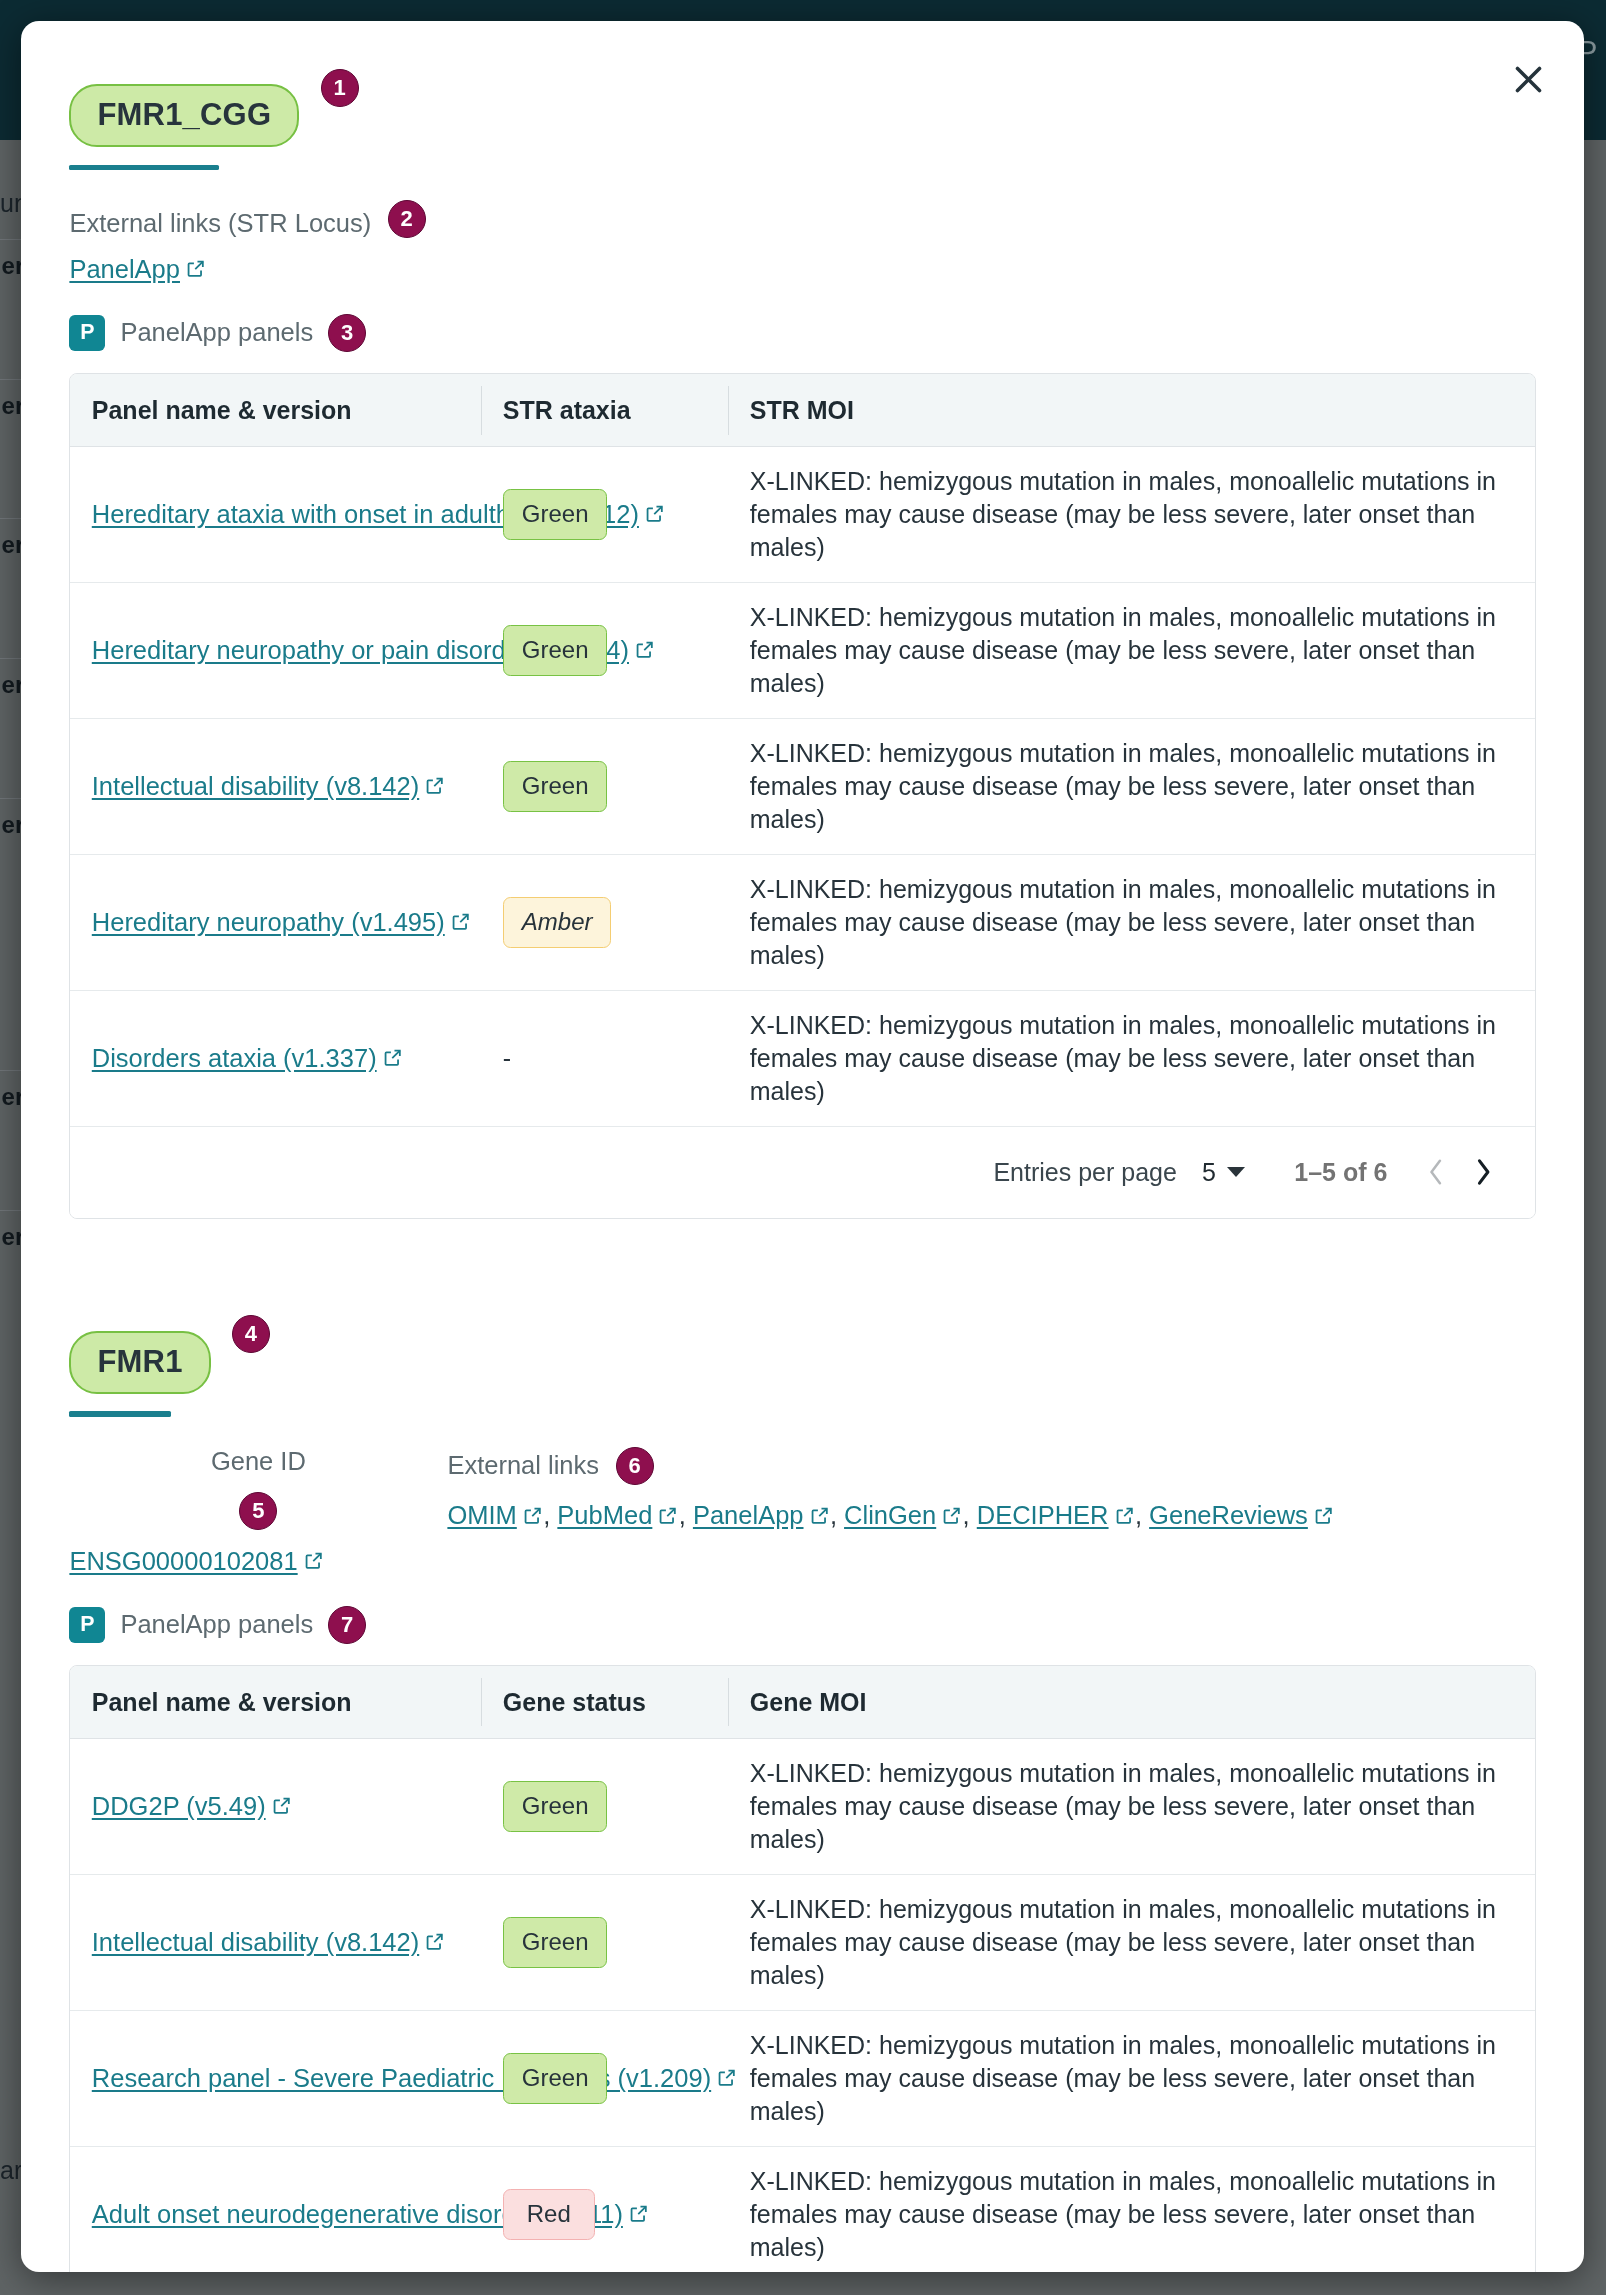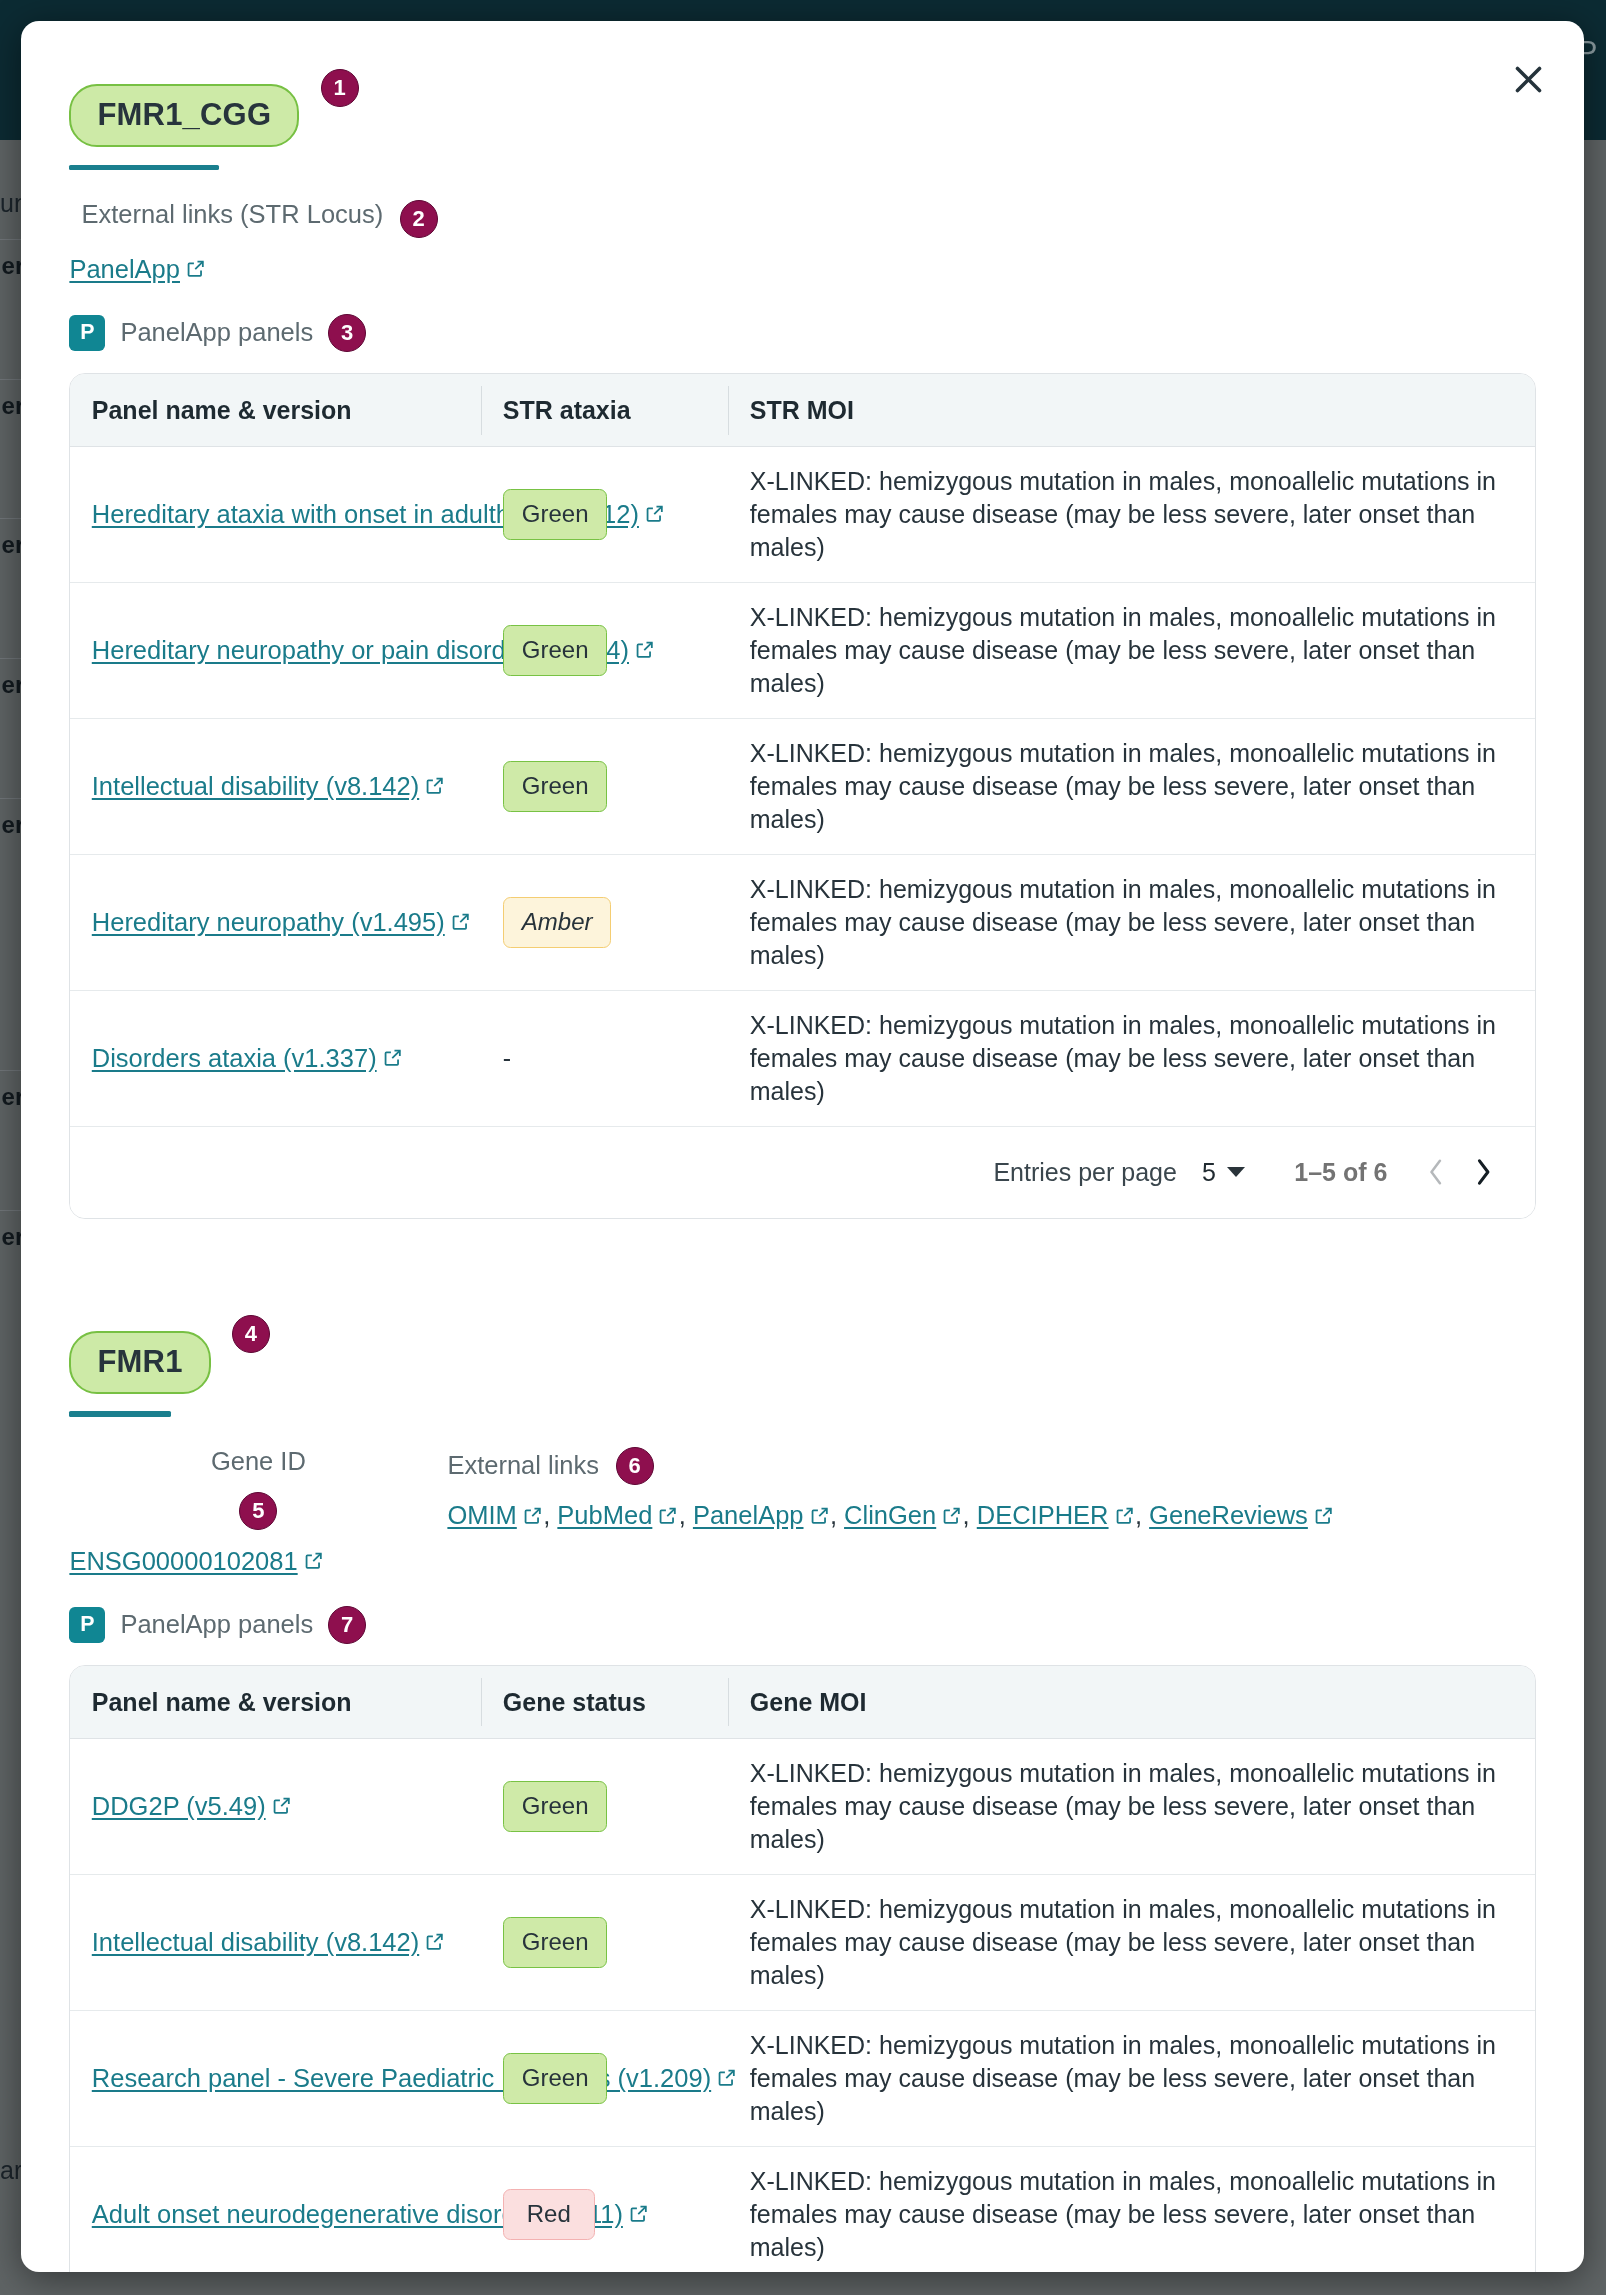--- a/index.html
+++ b/index.html
@@ -127,21 +127,21 @@
     width: 36px; height: 36px; border-radius: 5.8px;
     background: #108693;
     color: #fff; font-size: 21.4px; font-weight: 700;
     display: flex; align-items: center; justify-content: center;
   }
   .panel-title { color: #5d6a70; font-size: 25.5px; }
 
   
   .tbl-card {
     border: 0.8px solid #dfe3e6;
-    border-radius: 16px;
+    border-radius: 8px;
     overflow: hidden;
     background: #fff;
   }
   table { width: 100%; border-collapse: collapse; table-layout: fixed; }
   thead th {
     background: #f2f6f7;
     text-align: left;
     color: #1e2a31;
     font-size: 25px;
     font-weight: 700;
@@ -236,21 +236,21 @@
     <div style="display:flex;align-items:center;gap:21.4px;">
       <div class="tab-wrap">
         <div class="tab-chip">FMR1_CGG</div>
         <div class="tab-underline" style="width:150px;"></div>
       </div>
       <div class="anno" style="margin-bottom:36px;">1</div>
     </div>
 
     <div style="height:53px"></div>
 
-    <div style="display:flex;align-items:flex-start;gap:16.5px;margin-left:12px;">
+    <div style="display:flex;align-items:flex-end;gap:16.5px;">
       <span class="field-label">External links (STR Locus)</span>
       <span class="anno">2</span>
     </div>
 
     <div style="height:16.5px"></div>
 
     <div>
       <a class="link"><span>PanelApp</span><span class="ext-ico"><svg viewBox="0 0 24 24" fill="none" stroke="#1a7b8a" stroke-width="2">
               <path d="M14 4h6v6"></path>
               <path d="M20 4l-8.5 8.5"></path>

